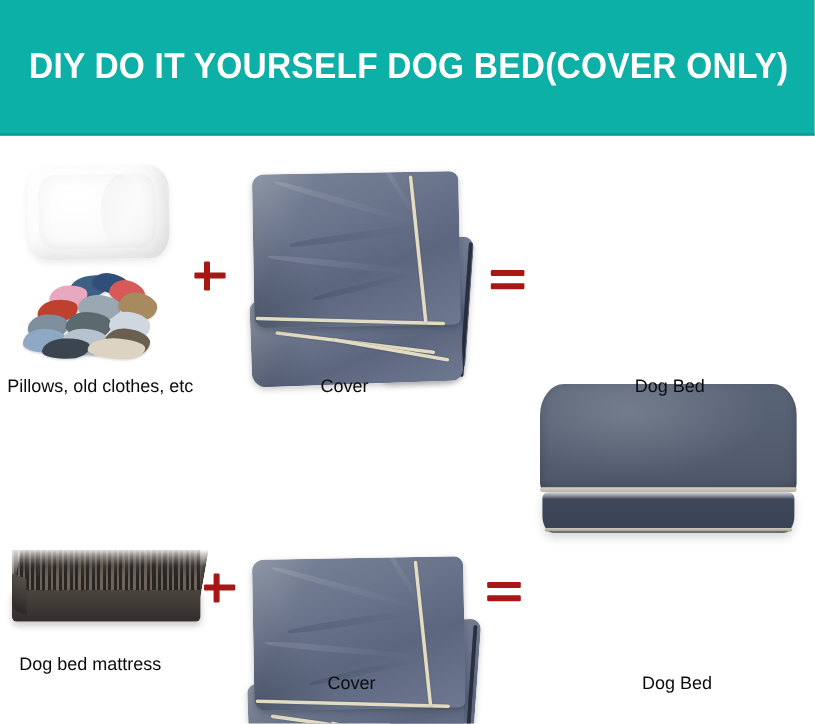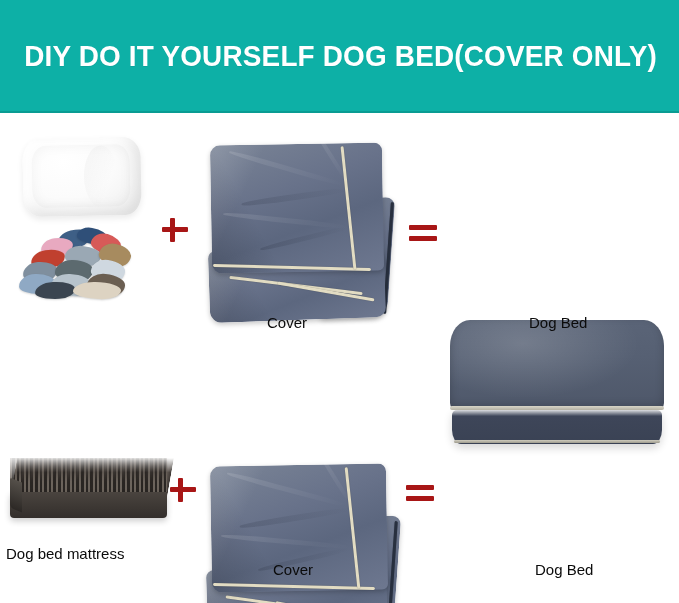--- a/index.html
+++ b/index.html
@@ -228,20 +228,21 @@
         <i style="left: 38px; top: 32px; width: 38px; height: 22px; transform: rotate(2deg); background: rgb(92, 106, 111); z-index: 8;"></i>
         <i style="left: 74px; top: 32px; width: 34px; height: 22px; transform: rotate(8deg); background: rgb(207, 216, 224); z-index: 9;"></i>
         <i style="left: 2px; top: 46px; width: 36px; height: 20px; transform: rotate(-2deg); background: rgb(143, 169, 196); z-index: 10;"></i>
         <i style="left: 34px; top: 46px; width: 40px; height: 22px; transform: rotate(3deg); background: rgb(183, 195, 204); z-index: 11;"></i>
         <i style="left: 70px; top: 46px; width: 38px; height: 22px; transform: rotate(6deg); background: rgb(107, 95, 82); z-index: 12;"></i>
         <i style="left: 18px; top: 54px; width: 40px; height: 17px; transform: rotate(-3deg); background: rgb(59, 69, 80); z-index: 13;"></i>
         <i style="left: 56px; top: 54px; width: 48px; height: 17px; transform: rotate(2deg); background: rgb(221, 211, 194); z-index: 14;"></i>
       </div>
   </div>
 
+  <div class="caption" style="left:6px; top:196px;">Pillows, old clothes, etc</div>
 
   <div class="op op-plus" style="left:160px; top:97px;">
     <span class="bar h"></span>
       <span class="bar v"></span>
   </div>
 
   <div class="cell cover" style="left:205px; top:22px; width:185px; height:170px;">
 
     <div class="slab" style="left:118px; top:58px; width:68px; height:120px;
          transform: rotate(4deg) skewY(-6deg);
@@ -289,21 +290,21 @@
 
 <div class="row" id="row-2">
 
   <div class="cell mattress" style="left:10px; top:73px; width:157px; height:60px;">
     <div class="spikes" style="top:0; height:40px;"></div>
     <div class="spike-top" style="top:0; height:34px;"></div>
     <div class="face" style="height:26px;"></div>
     <div class="left-edge" style="left:0; top:22px; width:12px; height:30px; transform:skewY(22deg);"></div>
   </div>
 
-  <div class="caption" style="left:6px; top:160px;">Dog bed mattress</div>
+  <div class="caption" style="left:16px; top:160px;">Dog bed mattress</div>
 
   <div class="op op-plus" style="left:168px; top:90px;">
     <span class="bar h"></span>
       <span class="bar v"></span>
   </div>
 
   <div class="cell cover" style="left:205px; top:18px; width:192px; height:165px;">
     <div class="slab" style="left:122px; top:54px; width:70px; height:116px;
          transform: rotate(4deg) skewY(-7deg);
          border-radius:4px 10px 18px 6px;"></div>

